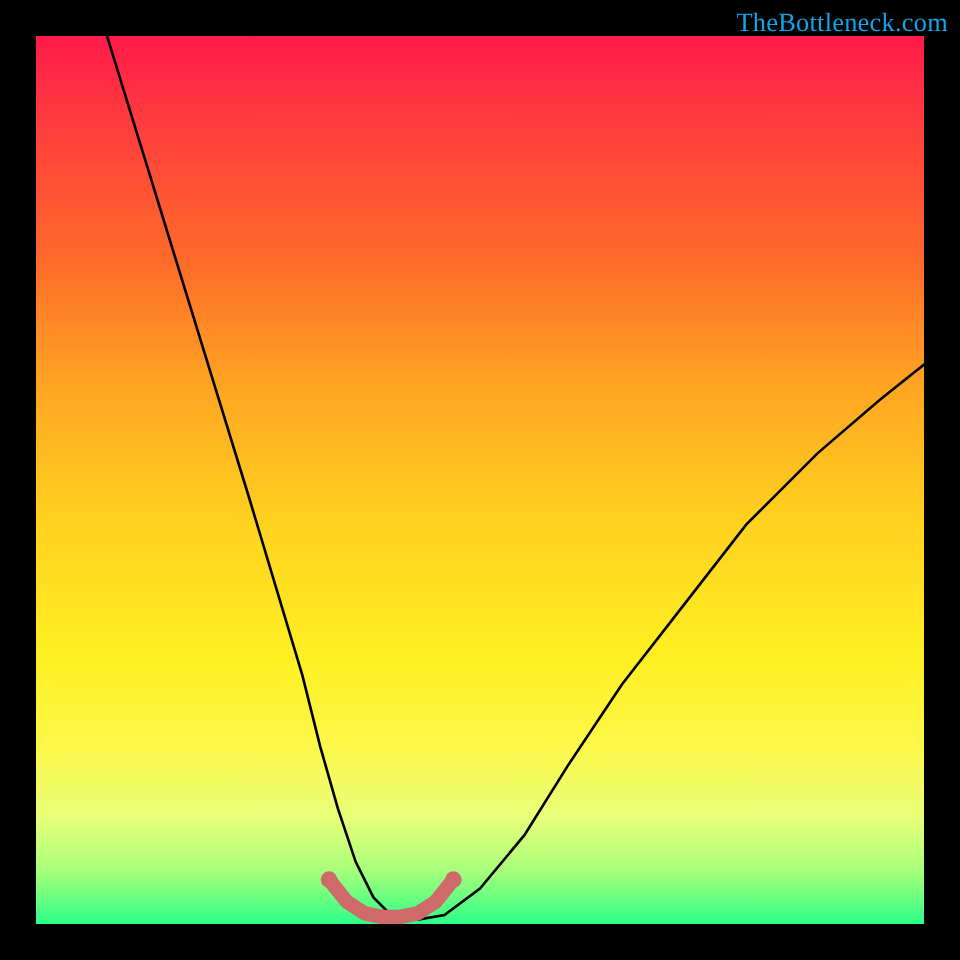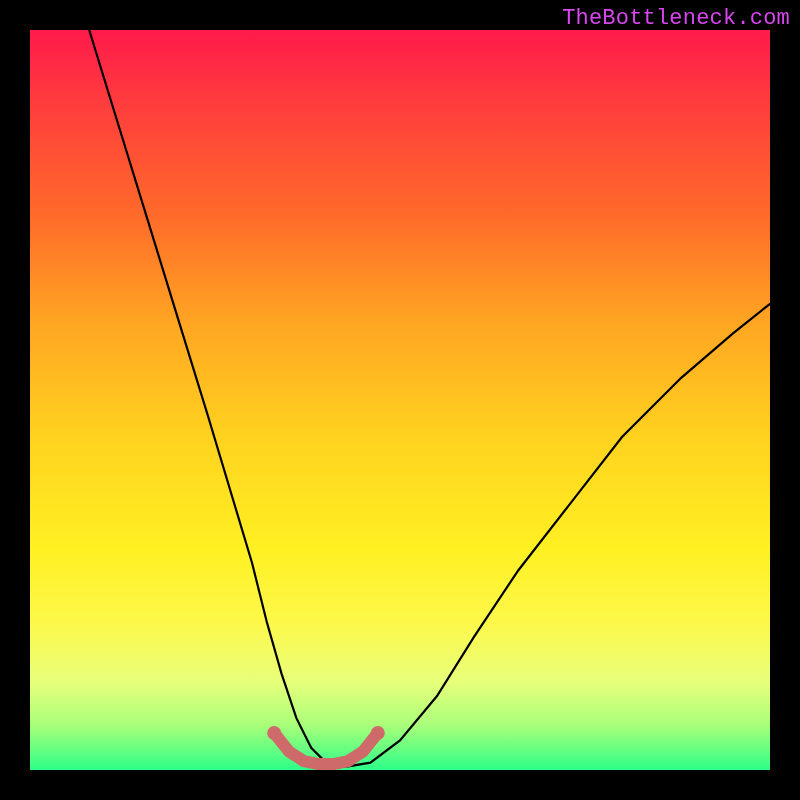--- a/index.html
+++ b/index.html
@@ -33,23 +33,23 @@
       #fff022 70%,
       #fdf84a 80%,
       #e8ff7a 88%,
       #a8ff7a 94%,
       #2dff88 100%);
   }
   .watermark {
     position: absolute;
     top: 6px;
     right: 10px;
-    font-family: Liberation Mono, monospace;
+    font-family: Liberation Serif, serif;
     font-size: 22px;
-    color: #d946ef;
+    color: #0ea5e9;
     letter-spacing: 0.2px;
     user-select: none;
   }
   svg.curve {
     position: absolute;
     top: 0;
     left: 0;
     width: 740px;
     height: 740px;
   }

